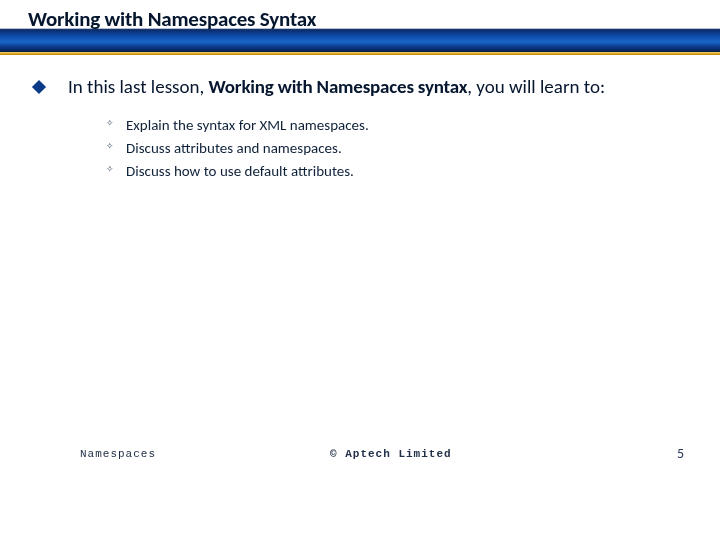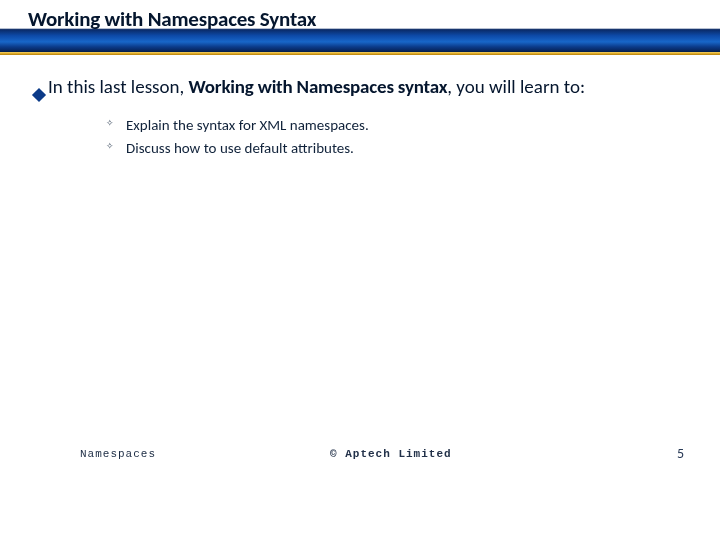--- a/index.html
+++ b/index.html
@@ -31,22 +31,22 @@
     top: 52px;
     height: 3px;
     background: linear-gradient(to bottom, #f6d36a 0%, #d8a21c 60%, #b37f10 100%);
   }
   .body {
     padding: 22px 40px 0 34px;
     color: #05162e;
   }
   .lead {
     display: flex;
-    align-items: flex-end;
-    gap: 4px;
+    align-items: flex-start;
+    gap: 24px;
     margin-bottom: 14px;
   }
   .lead .bullet {
     width: 10px; height: 10px;
     background: #0b3a88;
     transform: rotate(45deg);
     margin-top: 8px;
     flex: 0 0 10px;
   }
   .lead .text {
@@ -101,20 +101,21 @@
 
   <div class="body">
     <div class="lead">
       <div class="bullet"></div>
       <div class="text">
         <span>In this last lesson, </span><span class="topic">Working with Namespaces syntax</span><span>, you will learn to:</span>
       </div>
     </div>
     <ul class="sub">
       <li>Explain the syntax for XML namespaces.</li>
+      <li>Discuss attributes and namespaces.</li>
       <li>Discuss how to use default attributes.</li>
     </ul>
   </div>
 
   <div class="footer">
     <div class="left">Namespaces</div>
     <div class="center">© Aptech Limited</div>
     <div class="right">5</div>
   </div>
 </div>

